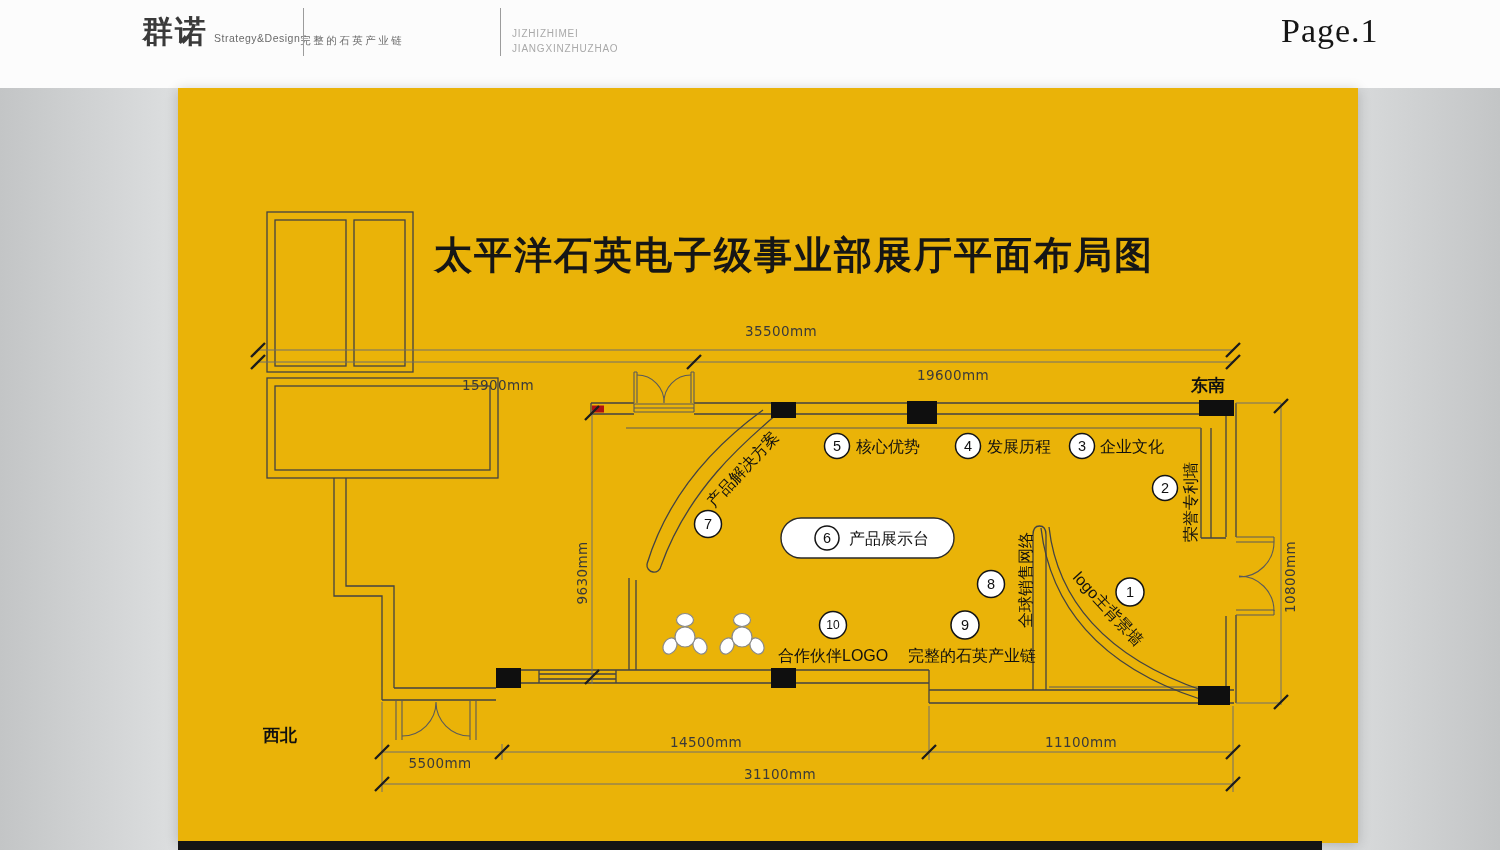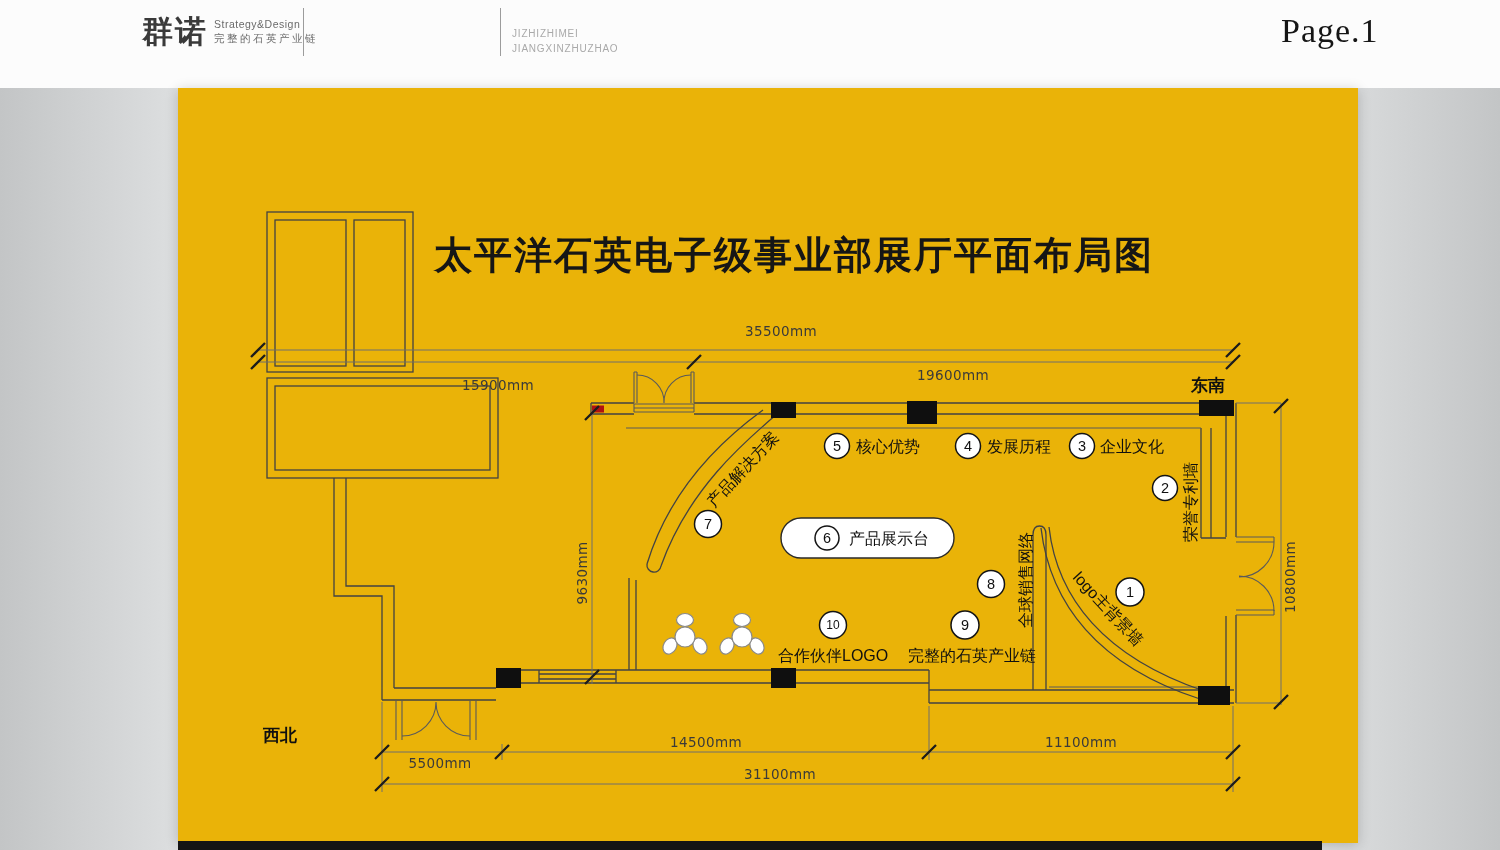--- a/index.html
+++ b/index.html
@@ -3,21 +3,21 @@
 <meta charset="utf-8">
 <style>
   html,body{margin:0;padding:0;}
   body{width:1500px;height:850px;overflow:hidden;font-family:"Liberation Sans",sans-serif;background:#dadada;}
   .stage{position:relative;width:1500px;height:678px;}
   .bg{position:absolute;left:0;top:88px;width:1500px;height:762px;
       background:linear-gradient(90deg,#c3c5c6 0%,#dddfe0 12%,#e9eaea 50%,#dddfe0 88%,#c3c5c6 100%);}
   .topbar{position:absolute;left:0;top:0;width:1500px;height:88px;background:#fcfcfc;}
   .brand{position:absolute;left:142px;top:16px;display:flex;align-items:flex-start;}
   .brand-name{font-size:31px;font-weight:bold;color:#3a3a3a;letter-spacing:2px;line-height:1;}
-  .brand-sub{display:flex;flex-direction:column;margin-left:6px;margin-top:2px;}
+  .brand-sub{display:flex;flex-direction:row;margin-left:6px;margin-top:16px;}
   .brand-sub .en{font-size:10.5px;color:#6a6a6a;letter-spacing:.5px;}
   .brand-sub .cn{font-size:10.5px;color:#6a6a6a;letter-spacing:2.5px;margin-top:2px;}
   .vr{position:absolute;top:8px;width:1px;height:48px;background:#9c9c9c;}
   .slogan{position:absolute;left:318px;top:24px;font-size:25px;font-weight:bold;color:#1f1f1f;
           font-family:"Liberation Serif",serif;letter-spacing:3px;white-space:nowrap;}
   .ring{display:inline-block;width:9px;height:9px;border:2.5px solid #9d2025;border-radius:50%;
         margin:0 8px 2px 8px;vertical-align:middle;}
   .slogan-sub{position:absolute;left:512px;top:26px;font-size:10px;font-weight:normal;color:#a9a9a9;
               letter-spacing:.8px;line-height:1.5;}
   .page-label{position:absolute;left:1281px;top:12px;font-family:Liberation Serif, serif;

